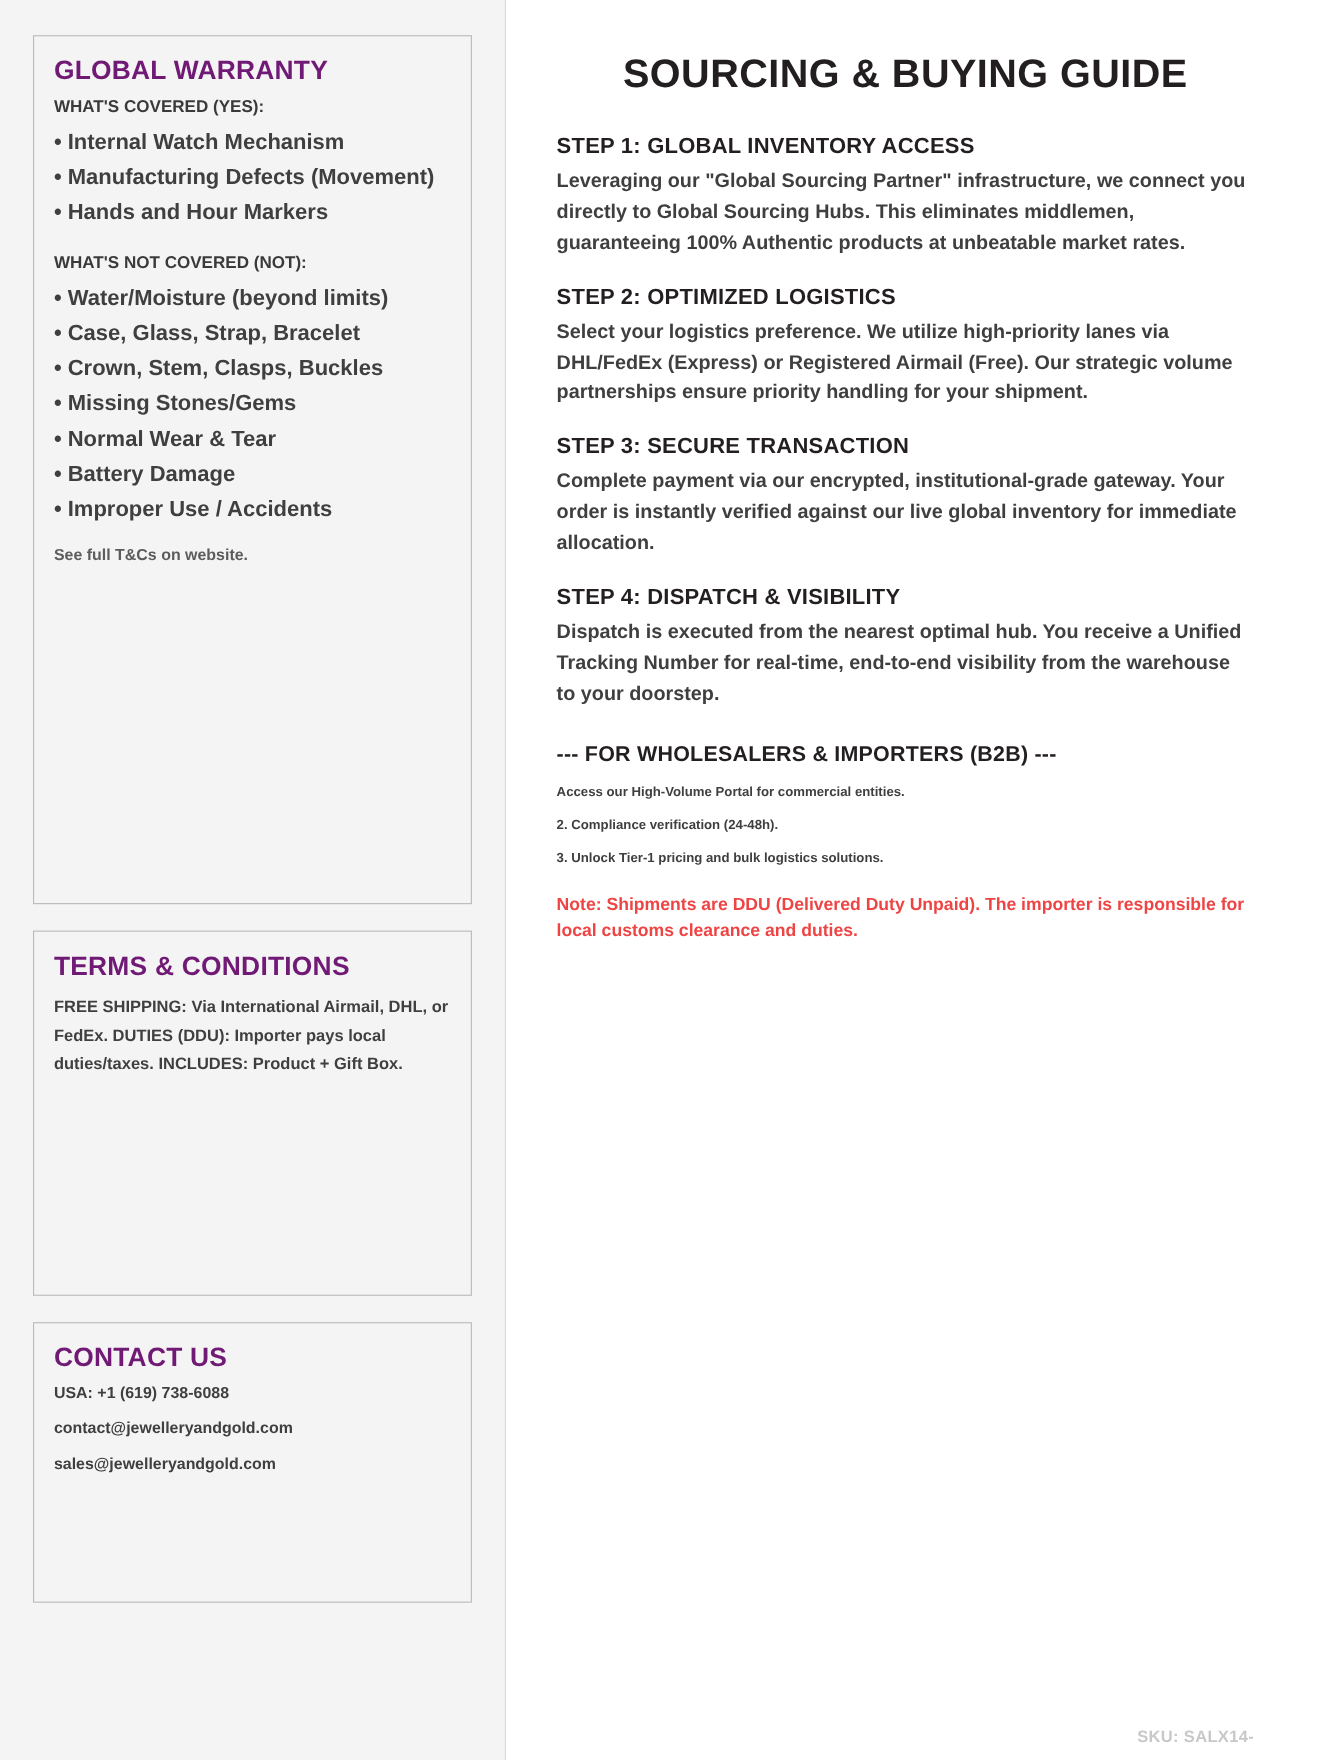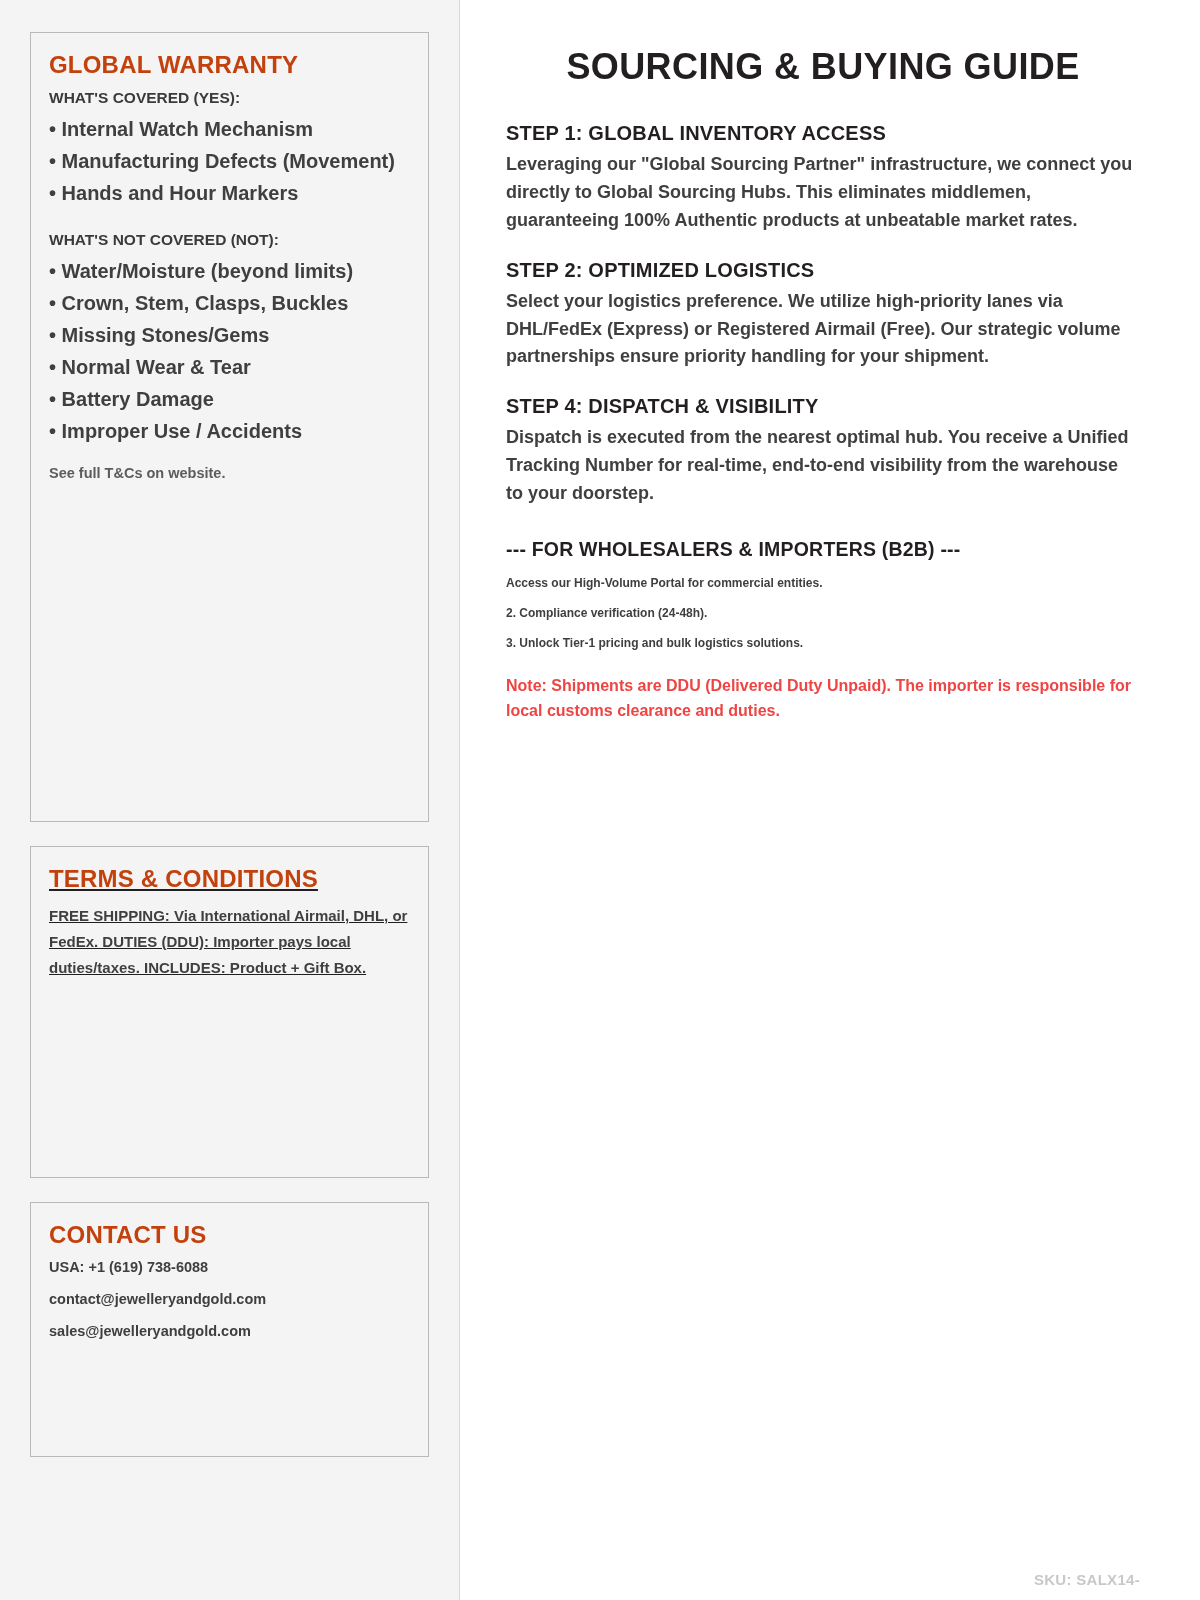--- a/index.html
+++ b/index.html
@@ -28,28 +28,28 @@
     display: flex;
     flex-direction: column;
     gap: 24px;
   }
   .panel {
     border: 1px solid #b9b9b9;
     background: #f4f4f4;
     padding: 18px 18px 20px 18px;
   }
   .panel-warranty { height: 790px; }
-  .panel-terms { height: 332px; text-decoration: underline; }
+  .panel-terms { height: 332px; }
   .panel-contact { height: 255px; }
 
   .panel-title {
     font-size: 24px;
     font-weight: 700;
     letter-spacing: 0.2px;
-    color: #c2410c;
+    color: #701a75;
     margin: 0 0 10px 0;
   }
   .sub-head {
     font-size: 15.5px;
     font-weight: 700;
     color: #3a3a3a;
     margin: 0 0 6px 0;
   }
   .bullet-list { list-style: none; margin: 0 0 0 0; padding: 0; }
   .bullet-list li {
@@ -156,20 +156,21 @@
         <li>• Internal Watch Mechanism</li>
         <li>• Manufacturing Defects (Movement)</li>
         <li>• Hands and Hour Markers</li>
       </ul>
 
       <div class="gap-block"></div>
 
       <div class="sub-head">WHAT'S NOT COVERED (NOT):</div>
       <ul class="bullet-list">
         <li>• Water/Moisture (beyond limits)</li>
+        <li>• Case, Glass, Strap, Bracelet</li>
         <li>• Crown, Stem, Clasps, Buckles</li>
         <li>• Missing Stones/Gems</li>
         <li>• Normal Wear &amp; Tear</li>
         <li>• Battery Damage</li>
         <li>• Improper Use / Accidents</li>
       </ul>
 
       <div class="note-line">See full T&amp;Cs on website.</div>
     </section>
 
@@ -193,20 +194,24 @@
     <div class="step">
       <h3 class="step-title">STEP 1: GLOBAL INVENTORY ACCESS</h3>
       <p class="step-body">Leveraging our "Global Sourcing Partner" infrastructure, we connect you directly to Global Sourcing Hubs. This eliminates middlemen, guaranteeing 100% Authentic products at unbeatable market rates.</p>
     </div>
 
     <div class="step">
       <h3 class="step-title">STEP 2: OPTIMIZED LOGISTICS</h3>
       <p class="step-body">Select your logistics preference. We utilize high-priority lanes via DHL/FedEx (Express) or Registered Airmail (Free). Our strategic volume partnerships ensure priority handling for your shipment.</p>
     </div>
 
+    <div class="step">
+      <h3 class="step-title">STEP 3: SECURE TRANSACTION</h3>
+      <p class="step-body">Complete payment via our encrypted, institutional-grade gateway. Your order is instantly verified against our live global inventory for immediate allocation.</p>
+    </div>
 
     <div class="step">
       <h3 class="step-title">STEP 4: DISPATCH &amp; VISIBILITY</h3>
       <p class="step-body">Dispatch is executed from the nearest optimal hub. You receive a Unified Tracking Number for real-time, end-to-end visibility from the warehouse to your doorstep.</p>
     </div>
 
     <div class="b2b-section">
       <h3 class="b2b-head">--- FOR WHOLESALERS &amp; IMPORTERS (B2B) ---</h3>
       <p class="b2b-line">Access our High-Volume Portal for commercial entities.</p>
       <p class="b2b-line">2. Compliance verification (24-48h).</p>

